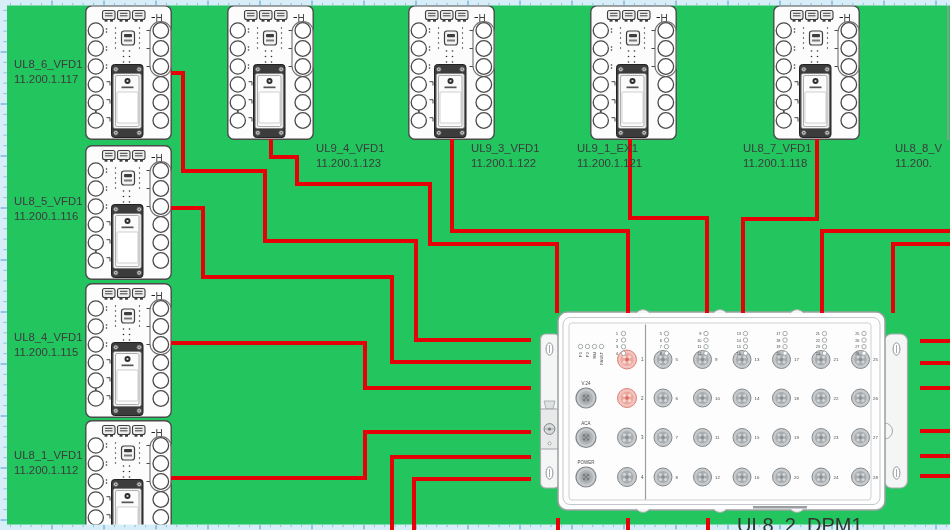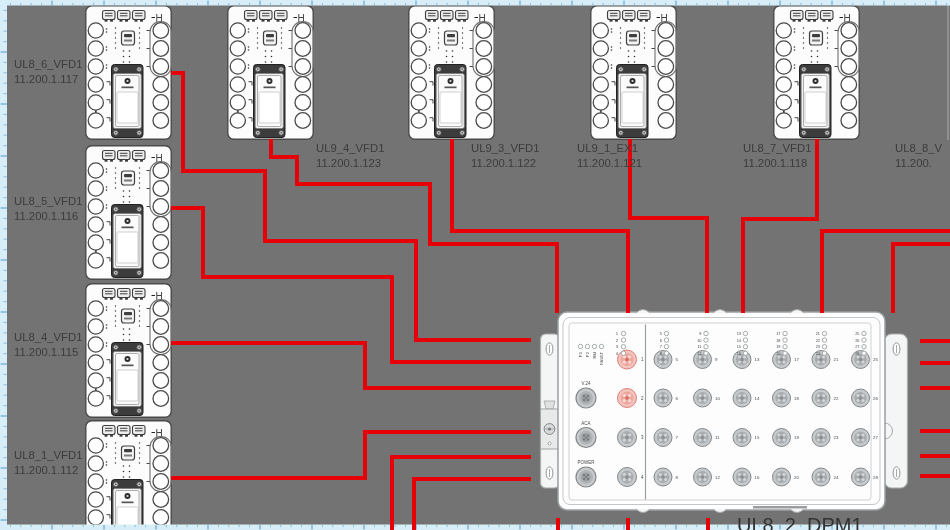--- a/index.html
+++ b/index.html
@@ -7,21 +7,21 @@
          font-family:"Liberation Sans", sans-serif;}
   svg{display:block;}
   svg text{font-family:"Liberation Sans", sans-serif;fill:#3d3d3d;}
   .dev-label{font-size:11.3px;fill:#3c3c3c;}
   .dpm-label{font-size:20px;fill:#333;}
   .tiny{fill:#4a4a4a;}
 </style>
 </head>
 <body>
 
-<div id="stage" style="background: #737373;">
+<div id="stage" style="background: #22c55e;">
 <svg id="scene" width="950" height="530" viewBox="0 0 950 530">
   <defs>
     <symbol id="vfd" viewBox="0 0 87 135" width="87" height="135">
       <rect x="0.8" y="0.8" width="85.4" height="133.4" rx="6" fill="#fcfcfc" stroke="#4a4a4a" stroke-width="1.4"></rect>
 
       <g stroke="#3f3f3f">
         <rect x="17.5" y="5.5" width="12.5" height="9" rx="2" fill="#ededed" stroke-width="1.1"></rect>
         <line x1="20" y1="8.3" x2="27.5" y2="8.3" stroke-width="1"></line>
             <line x1="20" y1="10.8" x2="27.5" y2="10.8" stroke-width="1"></line>
         <rect x="19.5" y="14.5" width="3" height="2.2" fill="#3f3f3f" stroke="none"></rect>

